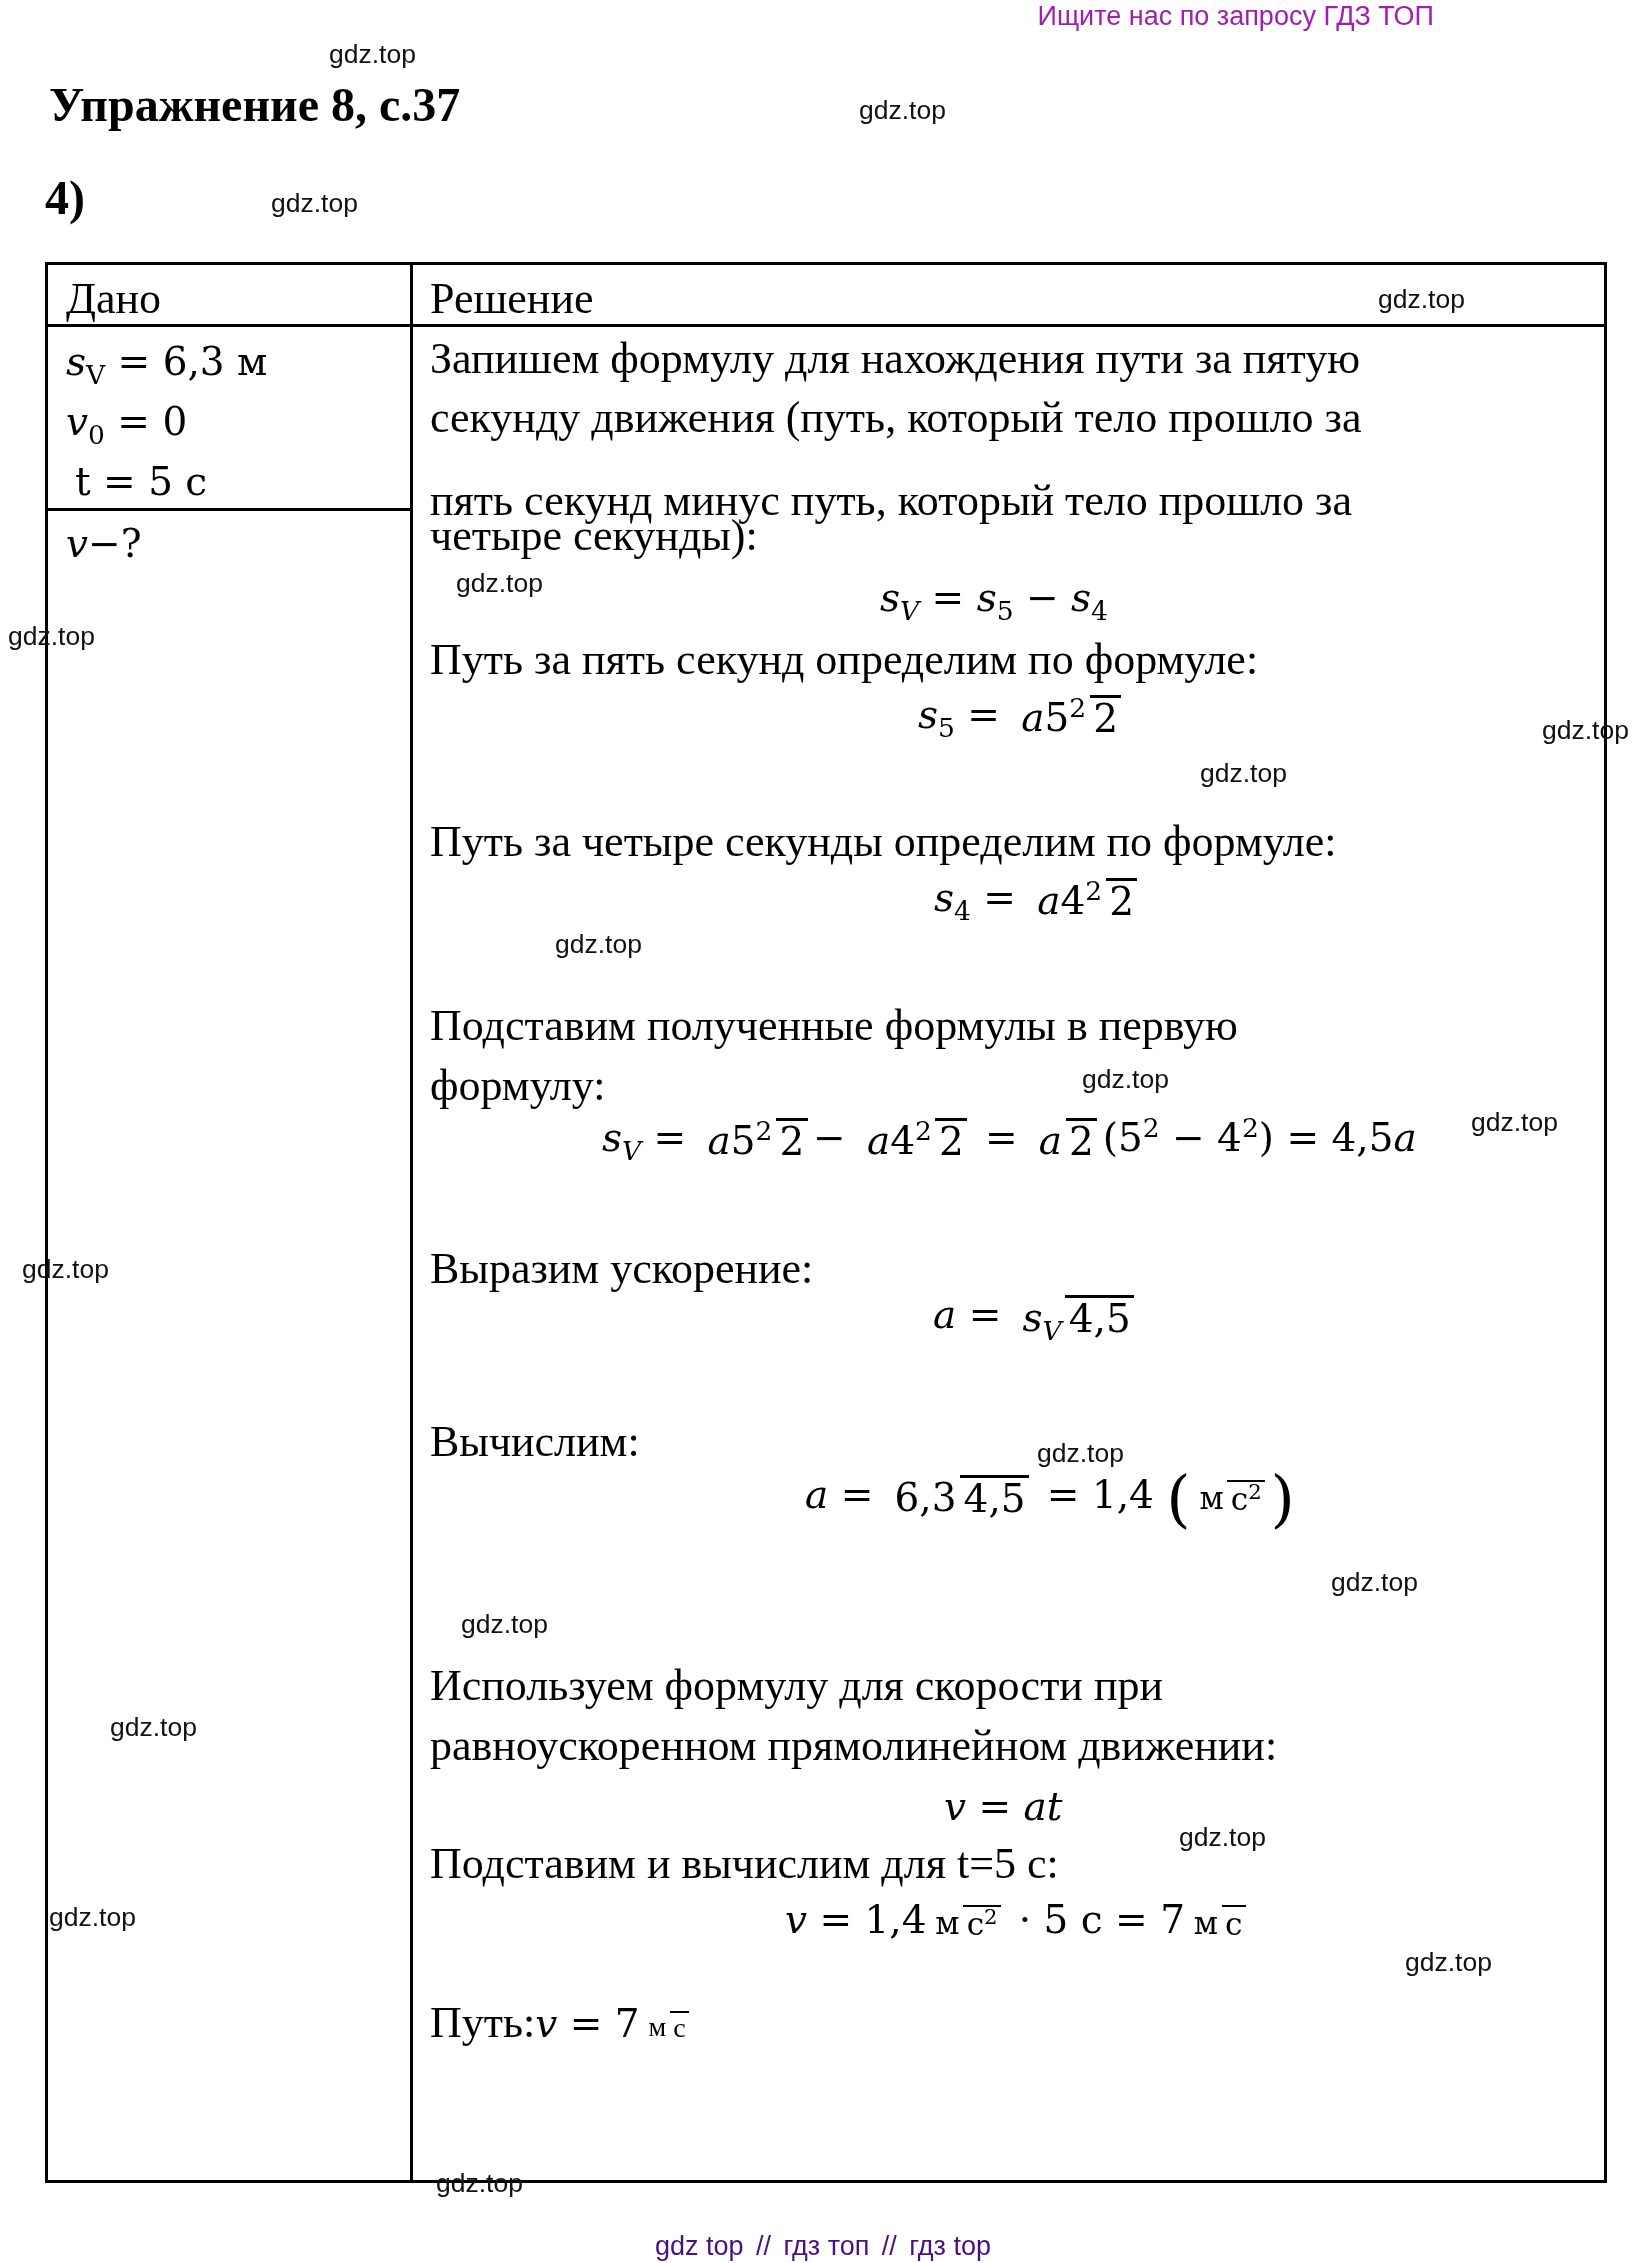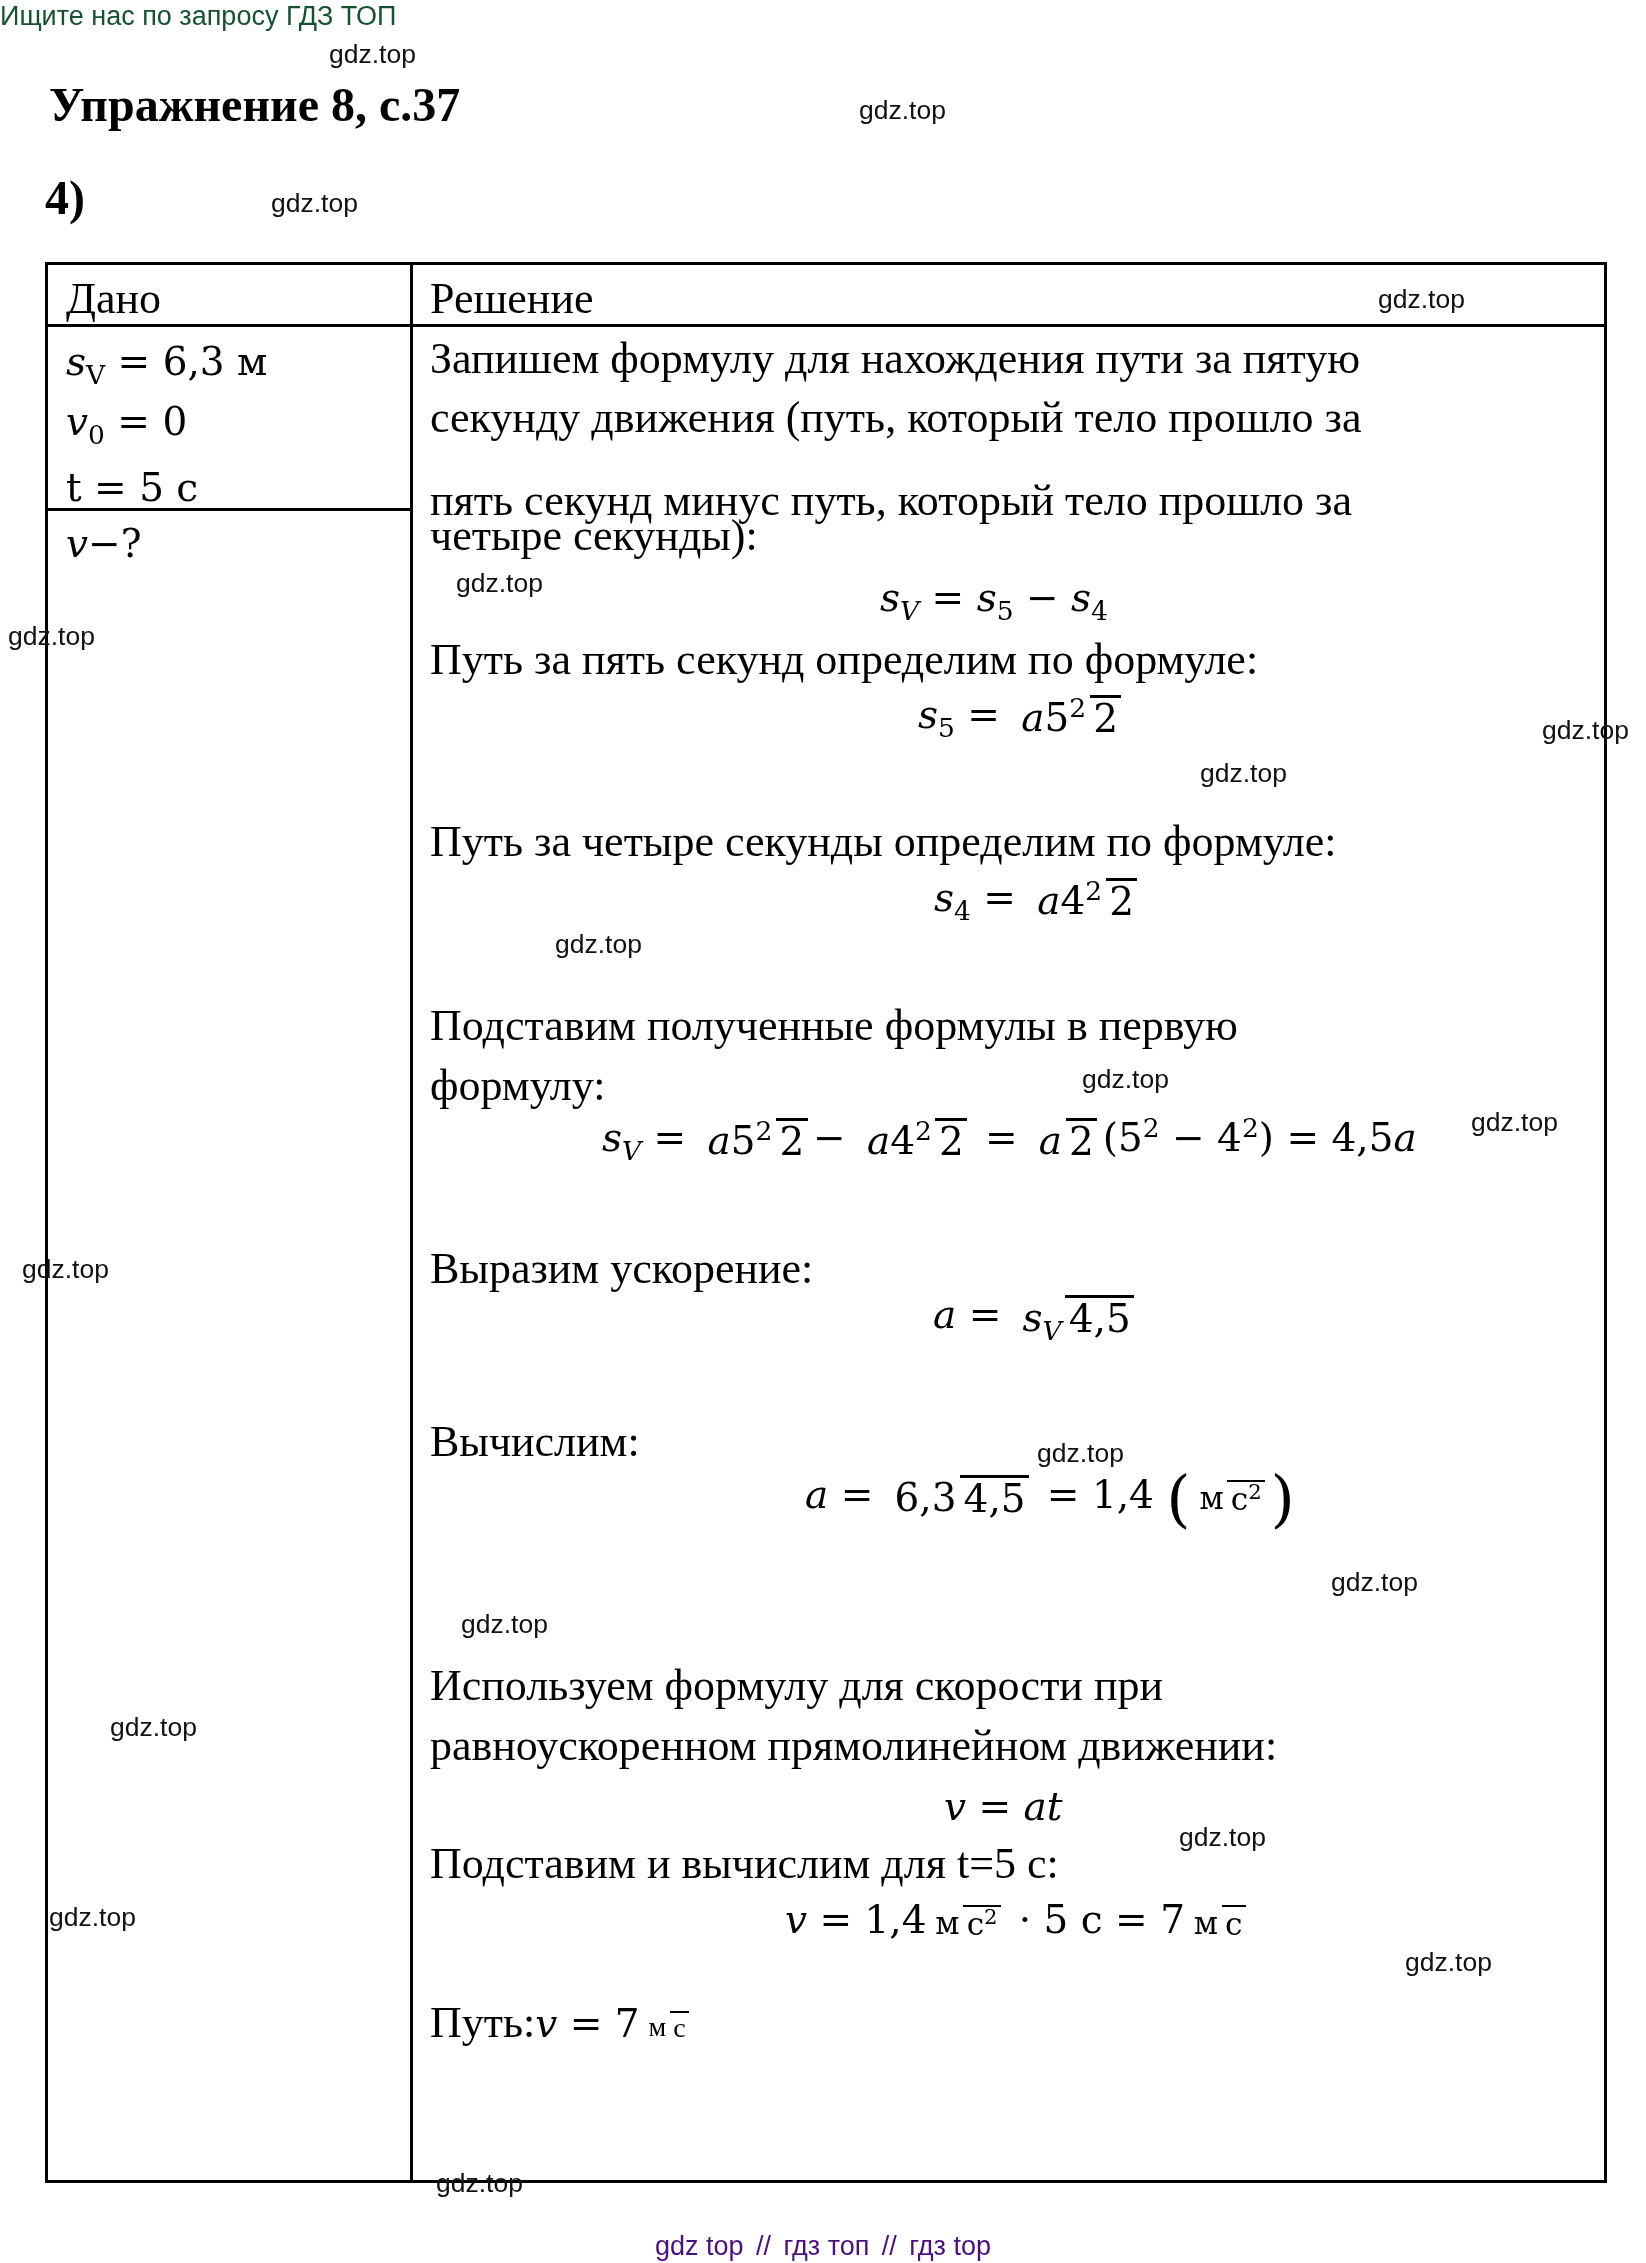--- a/index.html
+++ b/index.html
@@ -1,18 +1,18 @@
 <!DOCTYPE html>
 <html style="font-size:14px"><head>
 <meta charset="utf-8">
 <style>
   html, body { margin: 0; padding: 0; background: #ffffff; }
   body { width: 1646px; height: 2264px; position: relative; overflow: hidden; font-family: "Liberation Serif", serif; color: #000; }
   .abs { position: absolute; white-space: nowrap; }
-  .promo { font-family: "Liberation Sans", sans-serif; font-size: 27px; color: #14532d; top: 0px; left: 0; width: 1434px; text-align: left; line-height: 32px; }
+  .promo { font-family: "Liberation Sans", sans-serif; font-size: 27px; color: #a21caf; top: 0px; left: 0; width: 1434px; text-align: right; line-height: 32px; }
   .footer { font-family: "Liberation Sans", sans-serif; font-size: 27px; color: #4a1080; top: 2250px; left: 0; width: 1646px; text-align: center; line-height: 32px; }
   .footer .sep { margin: 0 12.4px; }
   .wm { font-family: "Liberation Sans", sans-serif; font-size: 26.5px; color: #111; line-height: 30px; }
   .heading { font-size: 48px; line-height: 53px; font-weight: bold; }
   .table { position: absolute; left: 45px; top: 262px; width: 1562px; height: 1921px; border: 3.5px solid #000; box-sizing: border-box; }
   .vline { position: absolute; left: 362px; top: 0; width: 2.6px; height: 100%; background: #000; }
   .hline { position: absolute; left: 0; top: 59px; width: 100%; height: 2.6px; background: #000; }
   .hline2 { position: absolute; left: 0; top: 243px; width: 363px; height: 2.6px; background: #000; }
   .txt { font-size: 44px; line-height: 53px; }
   .math { font-family: "DejaVu Serif", serif; font-size: 39px; line-height: 49px; }
@@ -37,21 +37,21 @@
   <div class="vline"></div>
   <div class="hline"></div>
   <div class="hline2"></div>
 </div>
 
 <div class="abs txt" style="left:66px; top:272px;">Дано</div>
 <div class="abs txt" style="left:430px; top:272px;">Решение</div>
 
 <div class="abs math" style="left:66px; top:337px;"><span class="mi">s</span><sub>V</sub><span> = 6,3 м</span></div>
 <div class="abs math" style="left:66px; top:397px;"><span class="mi">v</span><sub>0</sub><span> = 0</span></div>
-<div class="abs math" style="left:66px; top:457px;margin-top:6px;"><span>t</span><span> = 5 с</span></div>
+<div class="abs math" style="left:75px; top:457px;"><span>t</span><span> = 5 с</span></div>
 
 <div class="abs math" style="left:66px; top:519px;"><span class="mi">v</span><span>−?</span></div>
 
 <div class="abs txt" style="left:430px; top:332px;">Запишем формулу для нахождения пути за пятую</div>
 <div class="abs txt" style="left:430px; top:391px;">секунду движения (путь, который тело прошло за</div>
 <div class="abs txt" style="left:430px; top:446px;margin-top:28px;">пять секунд минус путь, который тело прошло за</div>
 <div class="abs txt" style="left:430px; top:509px;">четыре секунды):</div>
 
 <div class="abs math" style="left:880px; top:573px;"><span class="mi">s</span><sub class="mi">V</sub><span> = </span><span class="mi">s</span><sub>5</sub><span> − </span><span class="mi">s</span><sub>4</sub></div>
 

